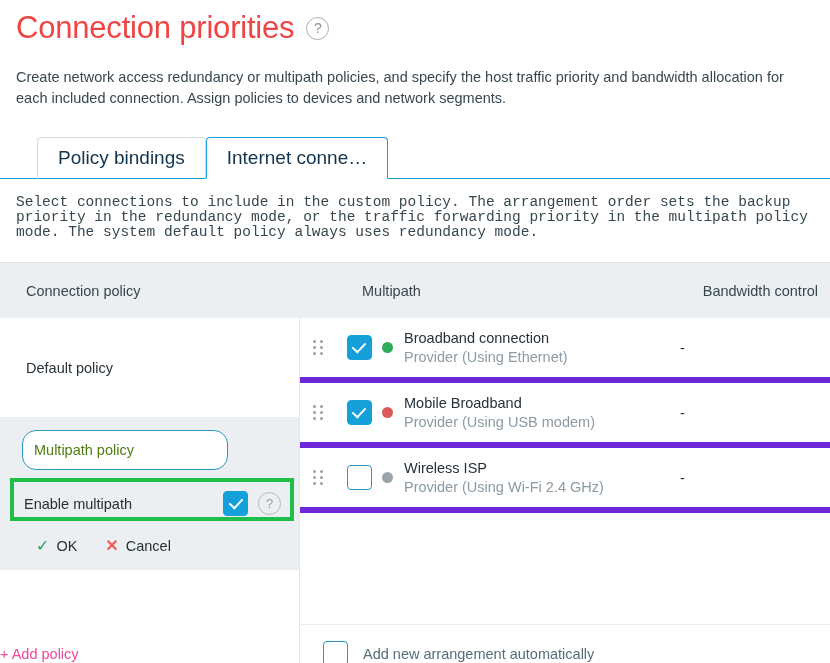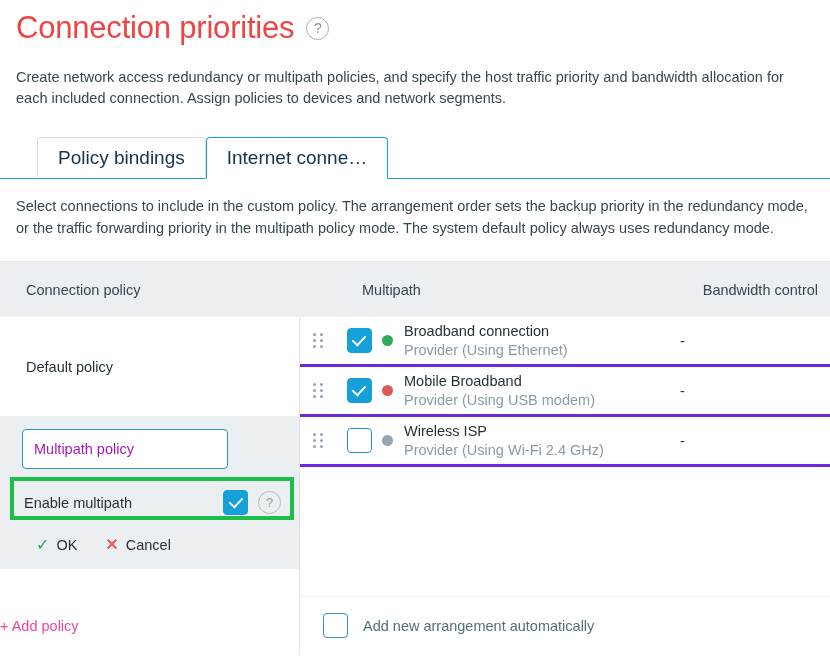--- a/index.html
+++ b/index.html
@@ -95,23 +95,24 @@
   .tab.inactive {
     border: 1px solid #d7dcdf;
     border-bottom: 1px solid #1a9ed4;
     margin-left: 21px;
   }
 
   
   .section-desc {
     margin: 16px 16px 0 16px;
     font-size: 14.5px;
-    line-height: 22px;
+    line-height: 15px;
     color: #37474f;
     max-width: 800px;
+    font-family: Liberation Mono, monospace;
   }
 
   
   .table-wrap {
     margin-top: 22px;
     border-top: 1px solid #e3e6e8;
   }
   .thead {
     background: #eceff1;
     height: 55px;
@@ -154,25 +155,25 @@
     background: #eceff1;
     padding: 13px 0 16px 0;
     box-sizing: border-box;
   }
   .policy-name-input {
     margin: 0 0 0 22px;
     width: 206px;
     height: 40px;
     box-sizing: border-box;
     border: 1px solid #2b96be;
-    border-radius: 4px;
+    border-radius: 14px;
     background: #ffffff;
     font-family: "Liberation Sans", sans-serif;
     font-size: 14.5px;
-    color: #a21caf;
+    color: #4d7c0f;
     padding: 0 11px;
     outline: none;
   }
   .enable-row-wrap {
     margin: 8px 0 0 0;
     padding: 0;
     position: relative;
   }
   .highlight-box {
     position: absolute;
@@ -232,24 +233,24 @@
 
   
   .conn-col {
     flex: 1;
     display: flex;
     flex-direction: column;
     position: relative;
     background: #ffffff;
   }
   .conn-row {
-    height: 50px;
-    display: flex;
-    align-items: center;
-    border-bottom: 3px solid #6d28d9;
+    height: 65px;
+    display: flex;
+    align-items: center;
+    border-bottom: 6px solid #6d28d9;
     box-sizing: border-box;
   }
   .drag-handle {
     width: 36px;
     flex: 0 0 36px;
     display: flex;
     justify-content: center;
     align-items: center;
     cursor: grab;
   }

